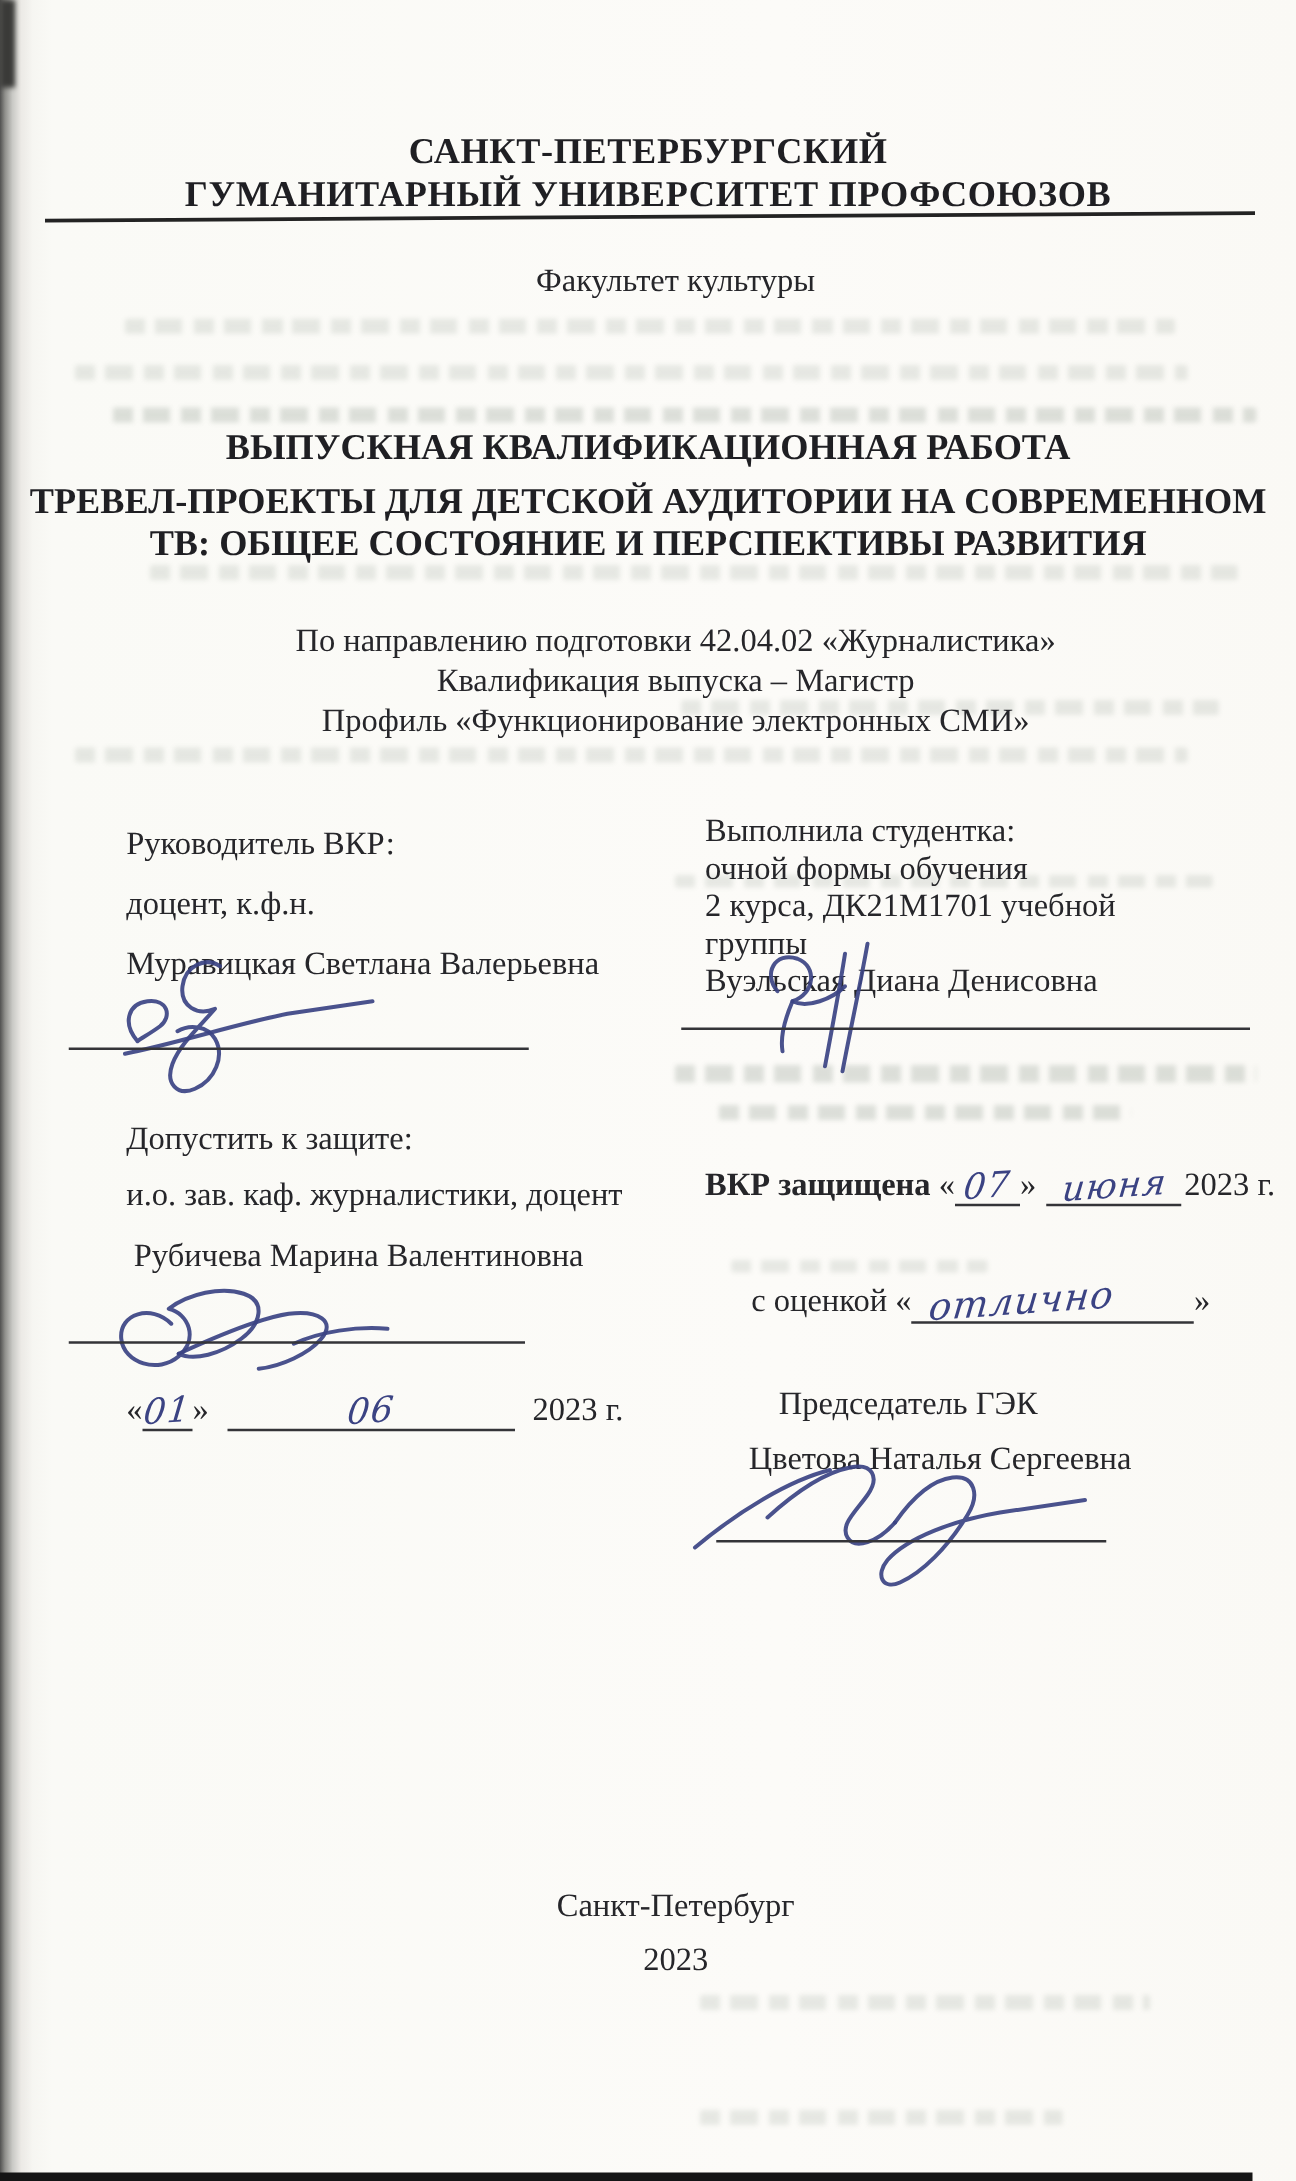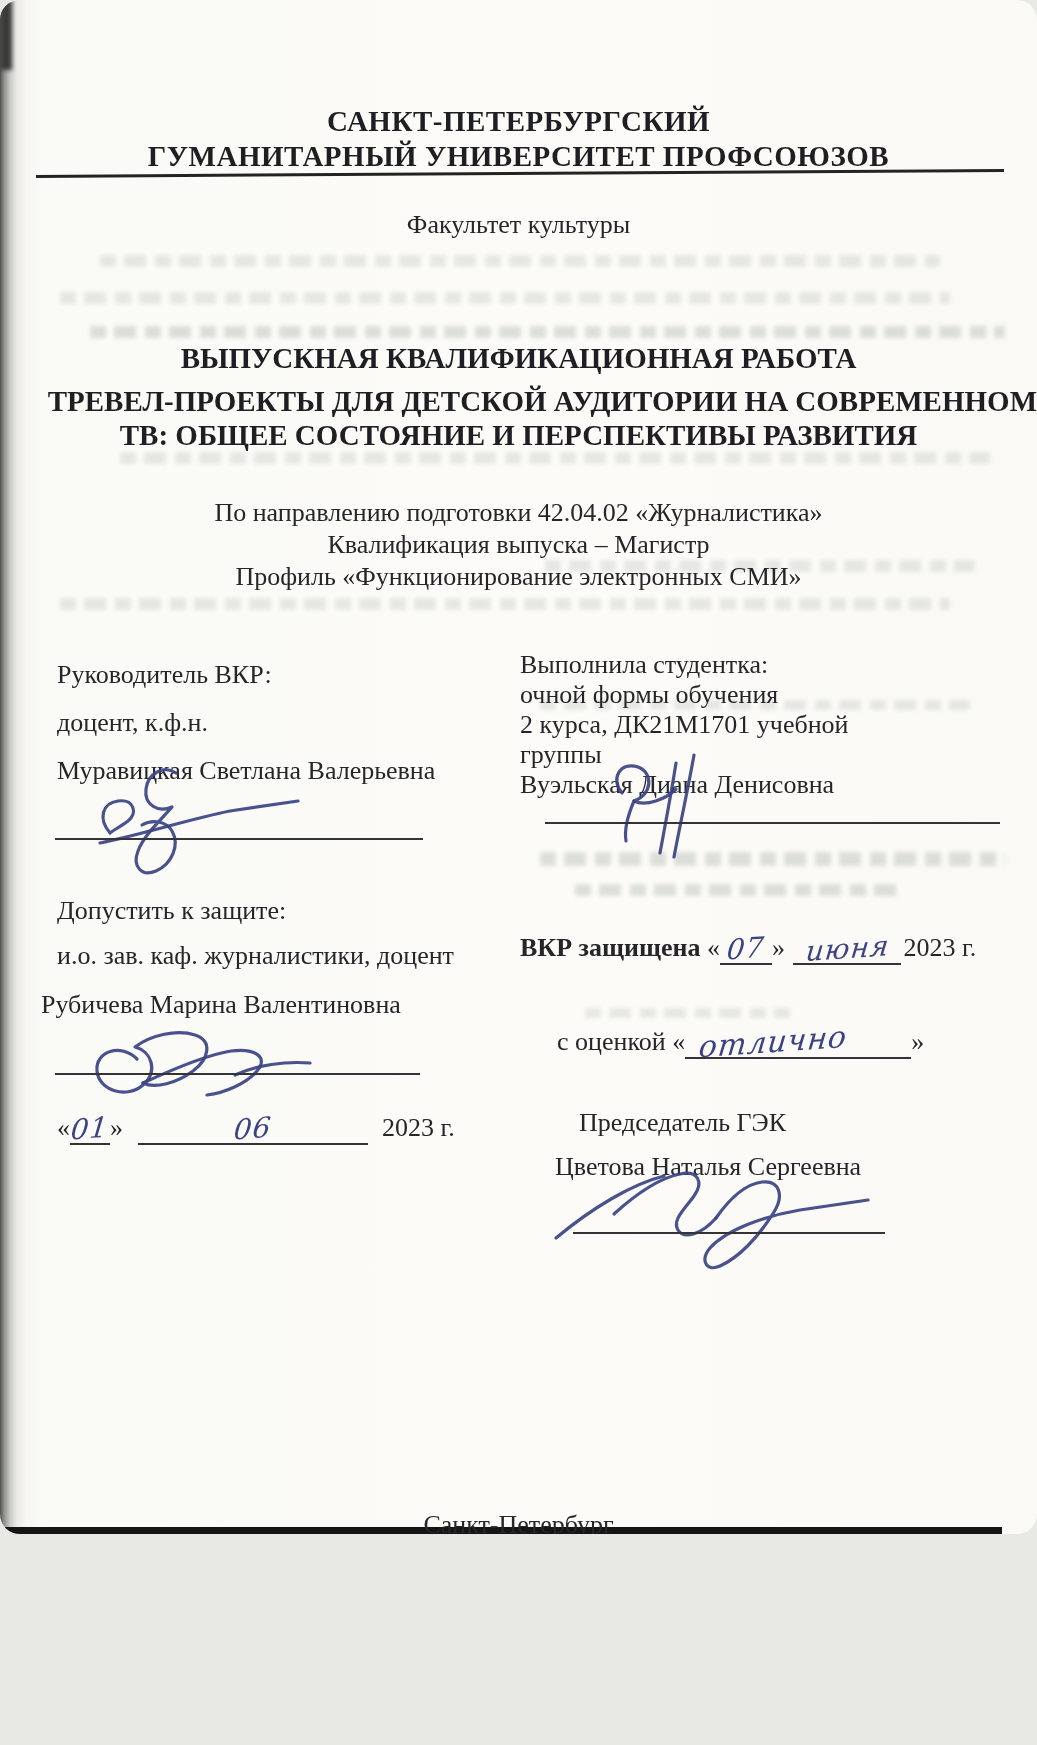--- a/index.html
+++ b/index.html
@@ -3,42 +3,41 @@
 <meta charset="utf-8">
 <style>
   :root{
     --ink:#3b4383;
     --text:#26262a;
     --rule:#232323;
   }
   html,body{margin:0;padding:0;background:#e8e8e4;}
   .page{
     position:relative;
-    width:1037px;height:1534px;
+    width:1037px;height:1745px;
     background:linear-gradient(90deg,#efeeea 0%,#fafaf6 4%,#fcfbf8 60%,#faf9f5 100%);
     font-family:"Liberation Serif","DejaVu Serif",serif;
     color:var(--text);
     overflow:hidden;
-    border-radius:20px;
   }
   
   .edge-left{position:absolute;top:0;left:0;bottom:0;width:26px;
     background:linear-gradient(90deg,#515150 0px,#8f8f8b 4px,#c9c9c5 10px,#eceae6 17px,rgba(252,251,248,0) 26px);}
   .edge-left-cap{position:absolute;top:0;left:0;width:12px;height:70px;background:#3a3a38;filter:blur(2px);}
   .edge-bottom{position:absolute;left:0;bottom:0;width:1002px;height:7px;background:#151515;}
   .bleed{position:absolute;height:12px;opacity:.15;filter:blur(2px);border-radius:2px;
     background:repeating-linear-gradient(90deg,#6e7d6f 0 16px,rgba(0,0,0,0) 16px 24px,#6e7d6f 24px 46px,rgba(0,0,0,0) 46px 55px);}
   .bleed.strong{opacity:.22;}
   
   .centered{position:absolute;left:0;right:0;text-align:center;}
   .abs{position:absolute;}
   .b{font-weight:bold;}
   .h-univ{font-size:29px;font-weight:bold;letter-spacing:.5px;color:#1f1f23;}
   .h-title{font-size:29px;font-weight:bold;color:#1f1f23;}
-  .body-t{font-size:26px;}
+  .body-t{font-size:26px;padding-left:44px;}
   .rule-top{position:absolute;left:36px;top:172px;width:968px;height:3px;background:var(--rule);transform:rotate(-.35deg);}
   .sigline{position:absolute;height:2px;background:#343438;}
   
   .blank{display:inline-block;border-bottom:2px solid #343438;text-align:center;vertical-align:baseline;}
   .hand{display:inline-block;font-family:"DejaVu Serif",serif;font-style:italic;font-size:28px;
     color:var(--ink);transform:rotate(-4deg) skewX(-10deg);letter-spacing:1px;position:relative;top:2px;}
   .sig{position:absolute;}
   .sig path{fill:none;stroke:var(--ink);stroke-width:3.2;stroke-linecap:round;stroke-linejoin:round;opacity:.92;}
 </style>
 </head>
@@ -63,21 +62,21 @@
   <div class="bleed" style="left:560px;top:1596px;width:360px;"></div>
   <div class="bleed" style="left:560px;top:1688px;width:290px;"></div>
 
   <div class="centered h-univ" style="top:105px;">САНКТ-ПЕТЕРБУРГСКИЙ</div>
   <div class="centered h-univ" style="top:140px;">ГУМАНИТАРНЫЙ УНИВЕРСИТЕТ ПРОФСОЮЗОВ</div>
   <div class="rule-top"></div>
 
   <div class="centered body-t" style="top:210px;">Факультет культуры</div>
 
   <div class="centered h-title" style="top:342px;">ВЫПУСКНАЯ КВАЛИФИКАЦИОННАЯ РАБОТА</div>
-  <div class="centered h-title" style="top:385px;text-align:right;">ТРЕВЕЛ-ПРОЕКТЫ ДЛЯ ДЕТСКОЙ АУДИТОРИИ НА СОВРЕМЕННОМ</div>
+  <div class="centered h-title" style="top:385px;">ТРЕВЕЛ-ПРОЕКТЫ ДЛЯ ДЕТСКОЙ АУДИТОРИИ НА СОВРЕМЕННОМ</div>
   <div class="centered h-title" style="top:419px;">ТВ: ОБЩЕЕ СОСТОЯНИЕ И ПЕРСПЕКТИВЫ РАЗВИТИЯ</div>
 
   <div class="centered body-t" style="top:498px;">По направлению подготовки 42.04.02 «Журналистика»</div>
   <div class="centered body-t" style="top:562px;">Профиль «Функционирование электронных СМИ»</div>
   <div class="centered body-t" style="top:530px;">Квалификация выпуска – Магистр</div>
 
   <div class="abs body-t" style="left:57px;top:660px;">Руководитель ВКР:</div>
   <div class="abs body-t" style="left:57px;top:708px;">доцент, к.ф.н.</div>
   <div class="abs body-t" style="left:57px;top:756px;">Муравицкая Светлана Валерьевна</div>
 
@@ -97,21 +96,21 @@
   <svg class="sig" style="left:588px;top:745px;" width="150" height="115" viewBox="0 0 150 115">
     <path d="M34 48 C22 34 32 16 50 22 C66 28 64 50 46 56 C58 62 78 54 88 44"></path>
     <path d="M88 18 C84 44 78 76 72 108"></path>
     <path d="M106 10 C100 44 92 80 86 112"></path>
     <path d="M46 56 C40 70 36 84 38 96"></path>
   </svg>
   <div class="sigline" style="left:545px;top:822px;width:455px;"></div>
 
   <div class="abs body-t" style="left:57px;top:896px;">Допустить к защите:</div>
   <div class="abs body-t" style="left:57px;top:941px;">и.о. зав. каф. журналистики, доцент</div>
-  <div class="abs body-t" style="left:41px;top:990px;">Рубичева Марина Валентиновна</div>
+  <div class="abs body-t" style="left:63px;top:990px;">Рубичева Марина Валентиновна</div>
 
   <svg class="sig" style="left:85px;top:1015px;" width="235" height="100" viewBox="0 0 235 100">
     <path d="M52 44 C36 28 10 36 12 56 C14 76 42 84 58 70 C74 56 66 36 50 32 C66 20 92 14 110 20 C128 26 124 44 108 56 C92 68 70 74 58 68"></path>
     <path d="M58 68 C84 56 120 40 146 36 C170 33 184 42 172 56 C162 68 140 78 122 80"></path>
     <path d="M150 60 C172 50 200 46 225 48"></path>
   </svg>
   <div class="sigline" style="left:55px;top:1073px;width:365px;"></div>
 
   <div class="abs body-t" style="left:57px;top:1110px;">
     <span>«</span><span class="blank" style="min-width:40px;"><span class="hand">01</span></span><span>»</span>

